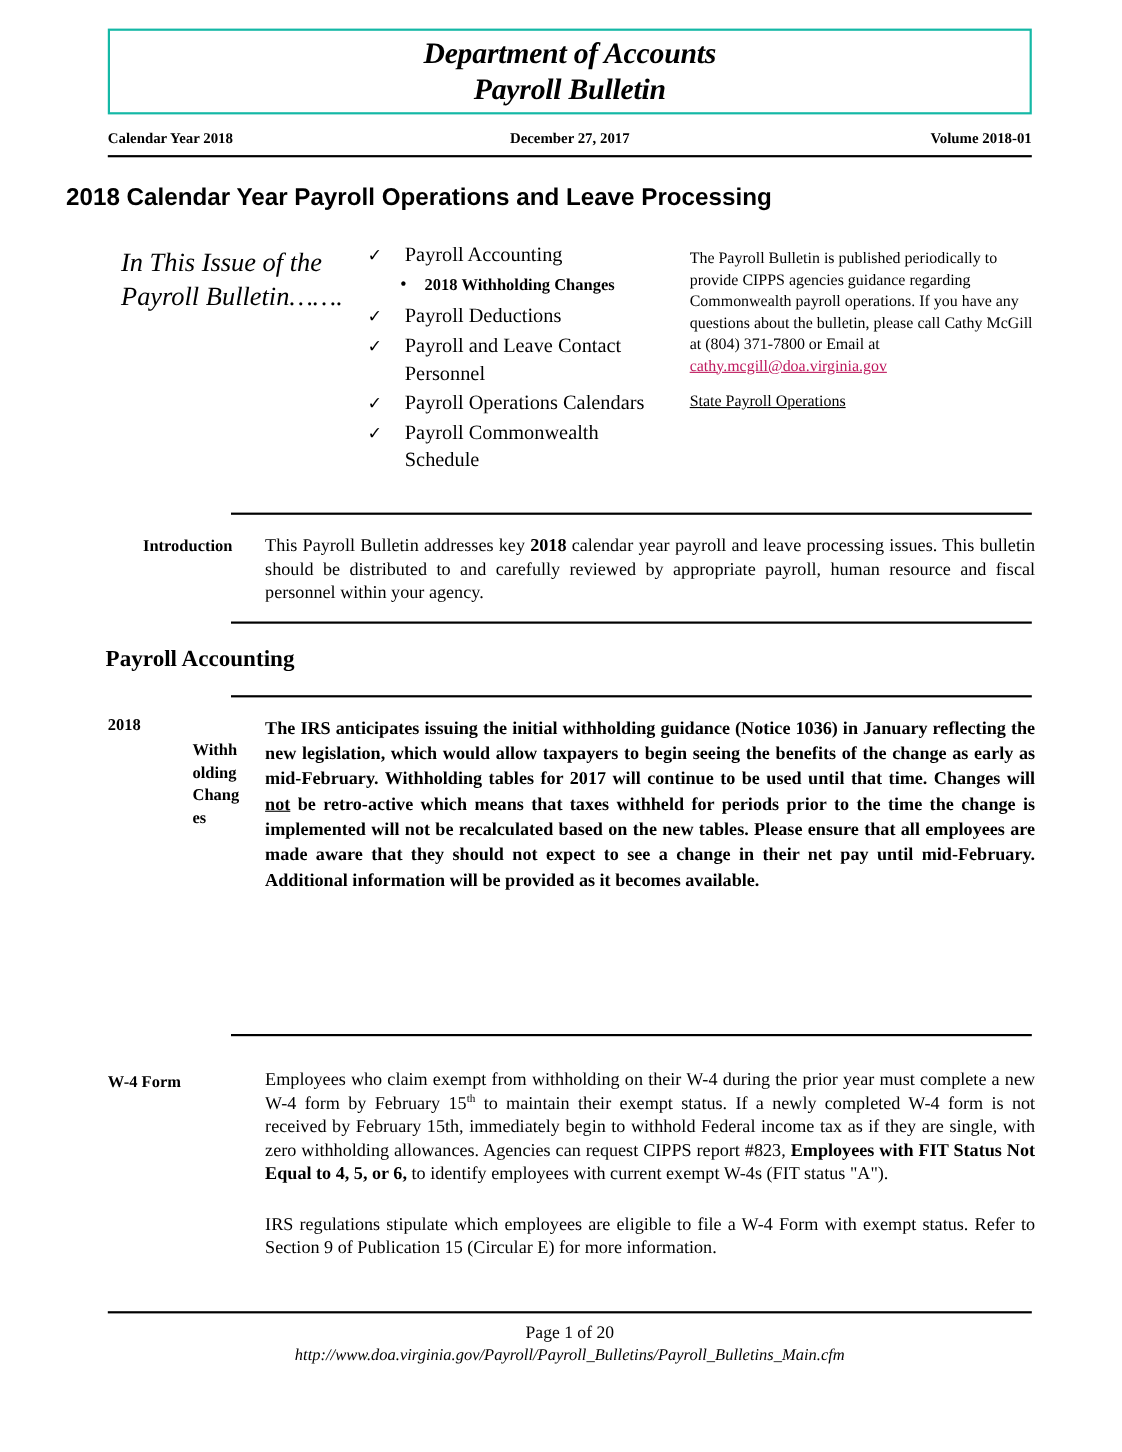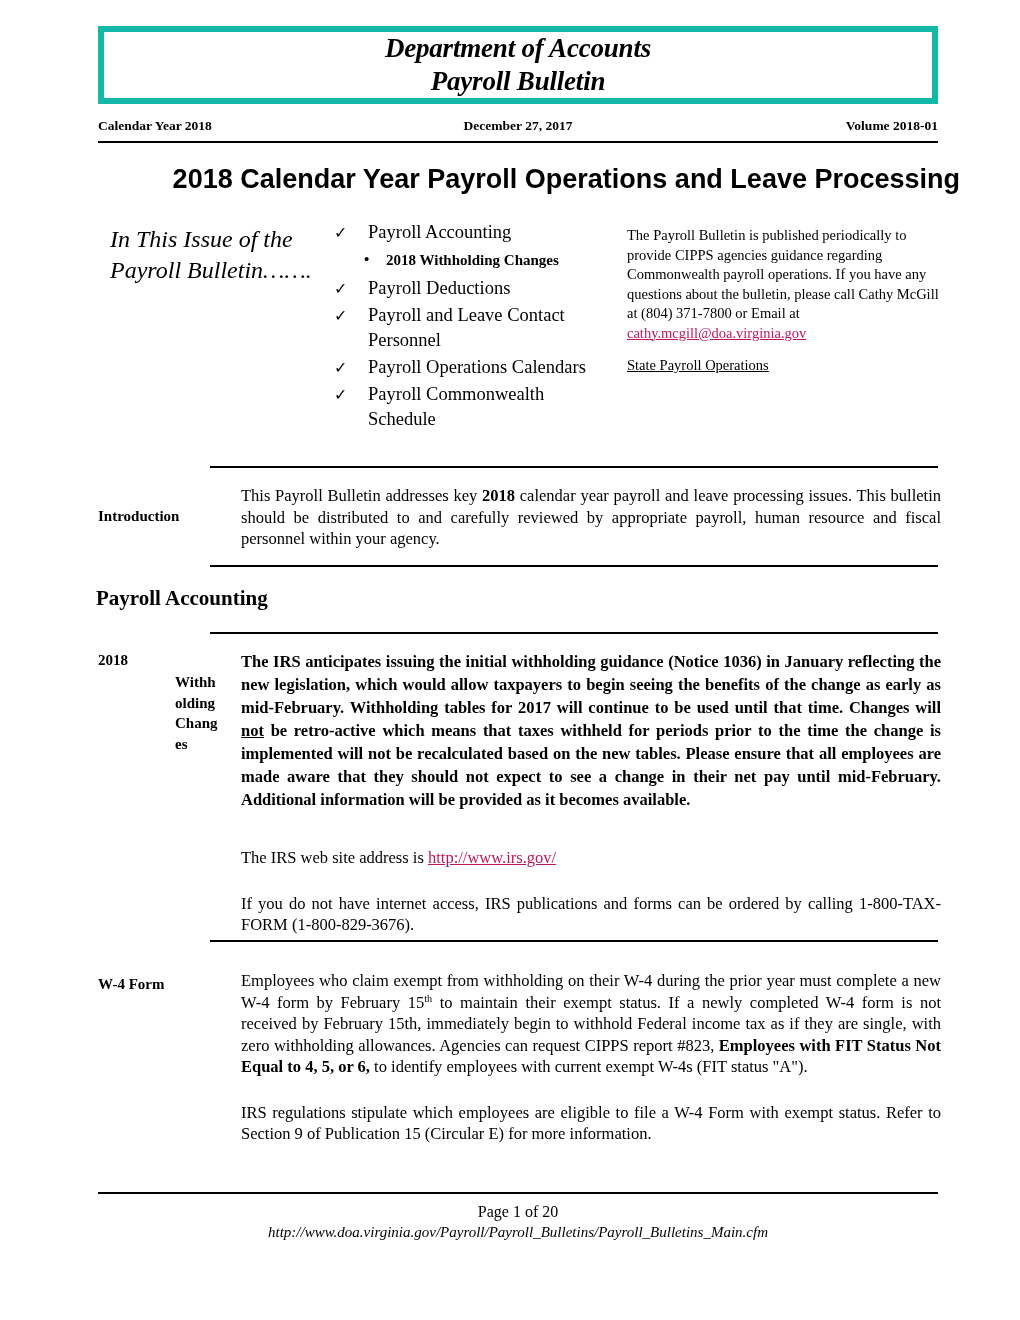--- a/index.html
+++ b/index.html
@@ -25,21 +25,21 @@
     padding: 0;
   }
 
   
   .masthead-box {
     position: absolute;
     left: 98px;
     top: 26px;
     width: 840px;
     height: 78px;
-    border: 6px solid #14b8a6;
+    border: 2px solid #14b8a6;
     box-sizing: border-box;
     display: flex;
     flex-direction: column;
     align-items: center;
     justify-content: center;
   }
   .masthead-line {
     font-family: "Liberation Serif", "DejaVu Serif", serif;
     font-style: italic;
     font-weight: bold;
@@ -74,24 +74,24 @@
     position: absolute; right: 0; top: 0;
     white-space: nowrap;
   }
 
   
   .main-title {
     position: absolute;
     left: 60px;
     top: 164px;
     width: 900px;
-    text-align: right;
+    text-align: left;
     font-family: "Liberation Sans", "DejaVu Sans", sans-serif;
     font-weight: bold;
-    font-size: 27px;
+    font-size: 22px;
     line-height: 30px;
     white-space: nowrap;
   }
 
   
   .issue-heading {
     position: absolute;
     left: 98px;
     top: 224px;
     width: 215px;
@@ -289,40 +289,36 @@
       <span>Payroll Commonwealth Schedule</span>
     </div>
   </div>
 
   <div class="info-col">
     <p><span>The Payroll Bulletin is published periodically to provide CIPPS agencies guidance regarding Commonwealth payroll operations.  If you have any questions about the bulletin, please call Cathy McGill at (804) 371-7800 or Email at </span><a class="info-link" href="#">cathy.mcgill@doa.virginia.gov</a></p>
     <p class="info-sub">State Payroll Operations</p>
   </div>
 
   <div class="rule" style="top:466px;"></div>
-  <div class="sec-label" style="top:506px;">Introduction</div>
+  <div class="sec-label" style="top:487px;margin-left:32px;">Introduction</div>
   <div class="sec-body" style="top:485px;">
     <p><span>This Payroll Bulletin addresses key </span><b>2018</b><span> calendar year payroll and leave processing issues.  This bulletin should be distributed to and carefully reviewed by appropriate payroll, human resource and fiscal personnel within your agency.</span></p>
   </div>
   <div class="rule" style="top:565px;"></div>
 
   <div class="subhead" style="top:585px;">Payroll Accounting</div>
   <div class="rule" style="top:632px;"></div>
 
   <div class="sec-label" style="top:650px;">2018</div>
   <div class="broken-label" style="top:672px;">Withholding Changes</div>
 
   <div class="sec-body bold-body" style="top:650px;">
     <p><span>The IRS anticipates issuing the initial withholding guidance (Notice 1036) in January reflecting the new legislation, which would allow taxpayers to begin seeing the benefits of the change as early as mid-February.  Withholding tables for 2017 will continue to be used until that time.  Changes will </span><u class="plain">not</u><span> be retro-active which means that taxes withheld for periods prior to the time the change is implemented will not be recalculated based on the new tables.  Please ensure that all employees are made aware that they should not expect to see a change in their net pay until mid-February.  Additional information will be provided as it becomes available.</span></p>
   </div>
 
-  <div class="sec-body" style="top:847px;">
-    <p><span>The IRS web site address is </span><a class="info-link" href="#">http://www.irs.gov/</a></p>
-    <p style="margin-top:24px;">If you do not have internet access, IRS publications and forms can be ordered by calling 1-800-TAX-FORM (1-800-829-3676).</p>
-  </div>
 
   <div class="rule" style="top:940px;"></div>
 
   <div class="sec-label" style="top:974px;">W-4 Form</div>
   <div class="sec-body" style="top:970px;">
     <p><span>Employees who claim exempt from withholding on their W-4 during the prior year must complete a new W-4 form by February 15</span><sup>th</sup><span> to maintain their exempt status. If a newly completed W-4 form is not received by February 15th, immediately begin to withhold Federal income tax as if they are single, with zero withholding allowances. Agencies can request CIPPS report #823, </span><b>Employees with FIT Status Not Equal to 4, 5, or 6,</b><span> to identify employees with current exempt W-4s (FIT status "A").</span></p>
     <p style="margin-top:24px;">IRS regulations stipulate which employees are eligible to file a W-4 Form with exempt status.  Refer to Section 9 of Publication 15 (Circular E) for more information.</p>
   </div>
 
   <div class="footer">

